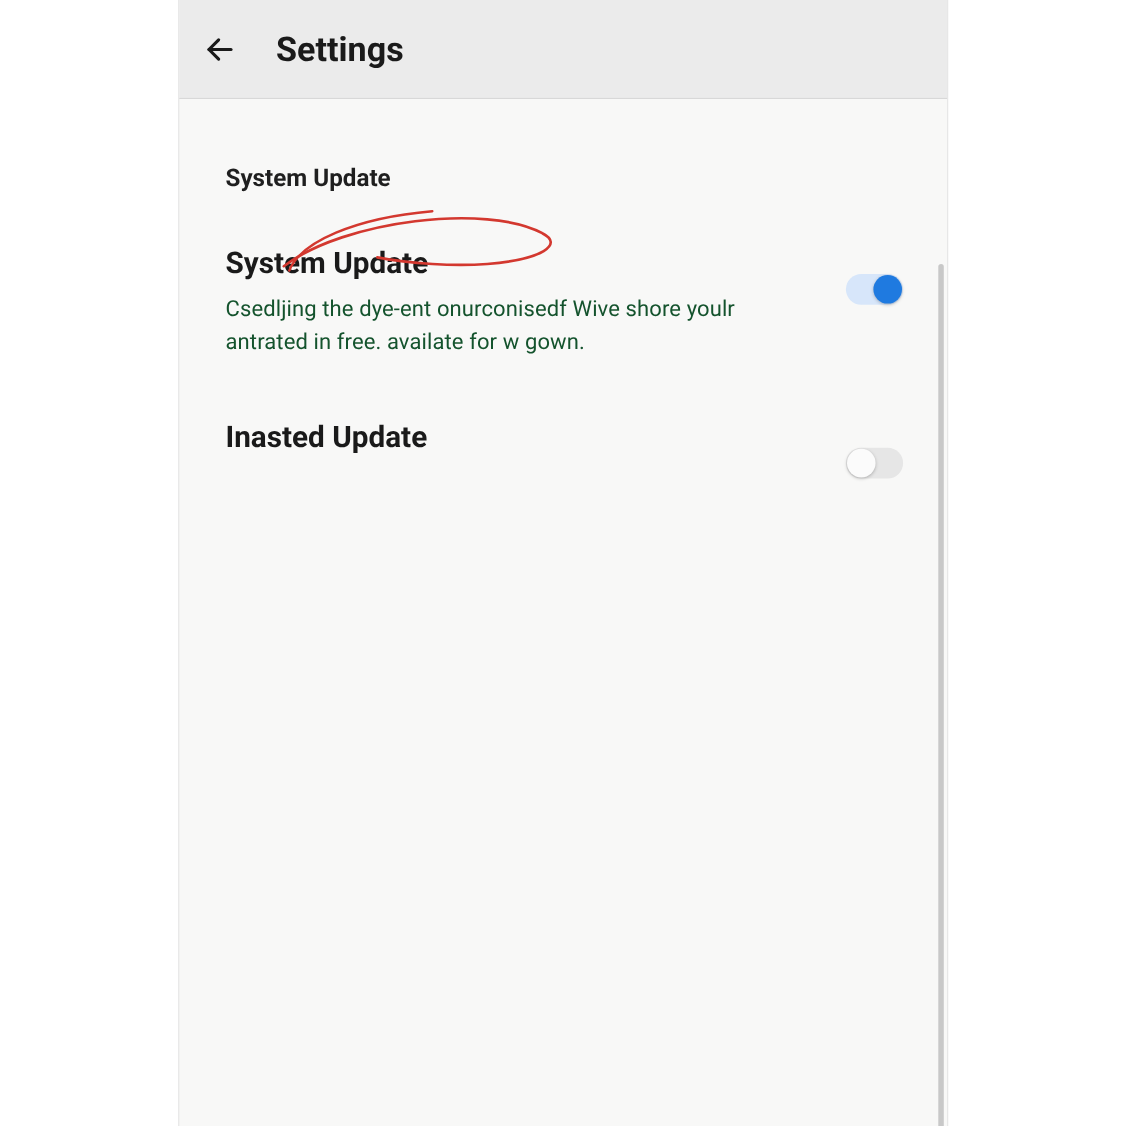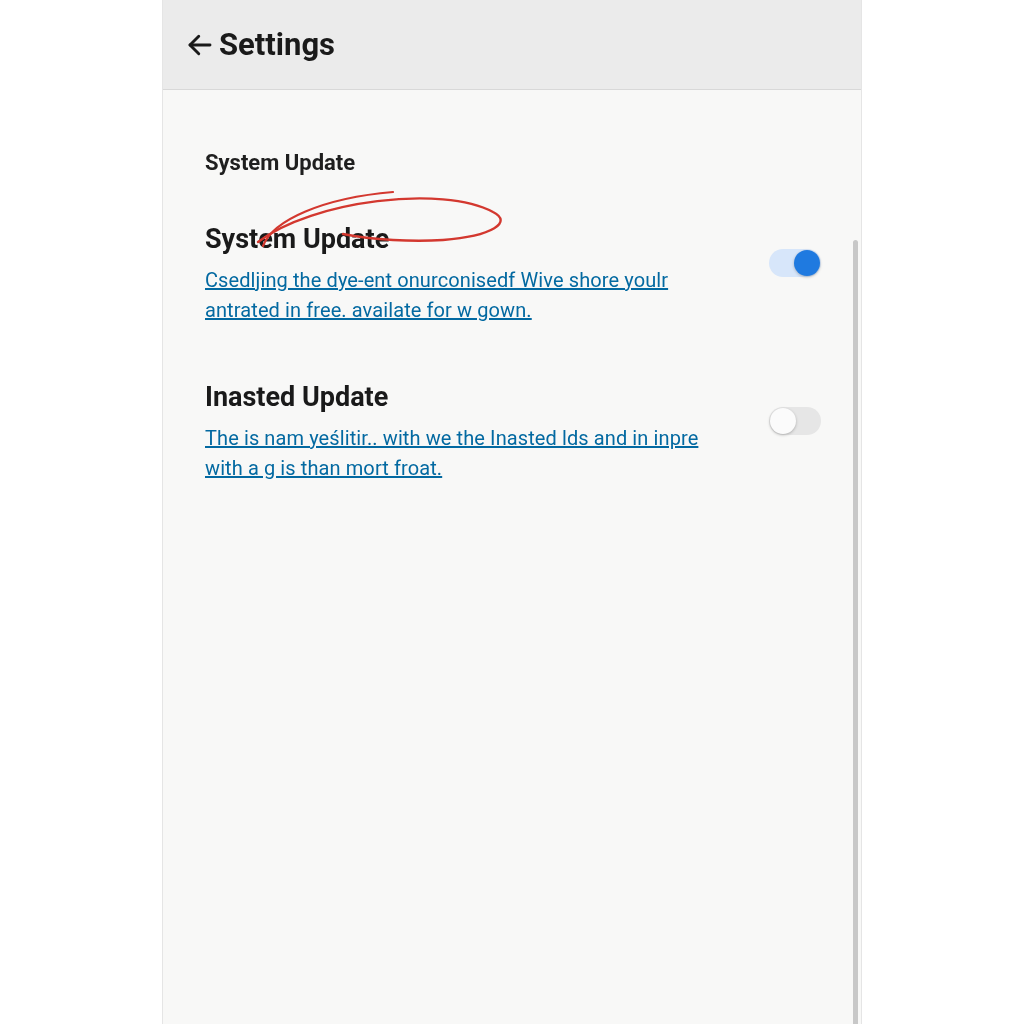--- a/index.html
+++ b/index.html
@@ -41,20 +41,21 @@
       cursor: pointer;
     }
     .back-arrow svg {
       width: 30px;
       height: 30px;
     }
     .header-title {
       font-size: 31px;
       font-weight: 700;
       color: #1a1a1a;
+      margin-left: 32px;
     }
     .content {
       padding: 60px 40px 0 42px;
       position: relative;
       height: calc(100% - 90px);
     }
     .section-header {
       font-size: 22px;
       font-weight: 700;
       color: #1f1f1f;
@@ -71,24 +72,23 @@
       padding-right: 40px;
     }
     .setting-title {
       font-size: 27px;
       font-weight: 700;
       color: #1a1a1a;
       margin-bottom: 10px;
     }
     .setting-desc {
       font-size: 20px;
-      color: #0369a1;
+      color: #14532d;
       line-height: 1.5;
       letter-spacing: 0.1px;
-      text-decoration: underline;
     }
     .toggle {
       width: 52px;
       height: 28px;
       border-radius: 14px;
       position: relative;
       cursor: pointer;
       margin-top: 26px;
       flex-shrink: 0;
     }
@@ -155,21 +155,20 @@
         <div class="setting-desc">Csedljing the dye-ent onurconisedf Wive shore youlr antrated in free. availate for w gown.</div>
       </div>
       <div class="toggle on">
         <div class="toggle-knob"></div>
       </div>
     </div>
 
     <div class="setting-item">
       <div class="setting-text">
         <div class="setting-title">Inasted Update</div>
-        <div class="setting-desc">The is nam yeślitir.. with we the Inasted lds and in inpre with a g is than mort froat.</div>
       </div>
       <div class="toggle off">
         <div class="toggle-knob"></div>
       </div>
     </div>
 
     <div class="scrollbar"></div>
 
     <div class="annotation" style="left:50px; top:80px;">
       <svg width="300" height="100">

